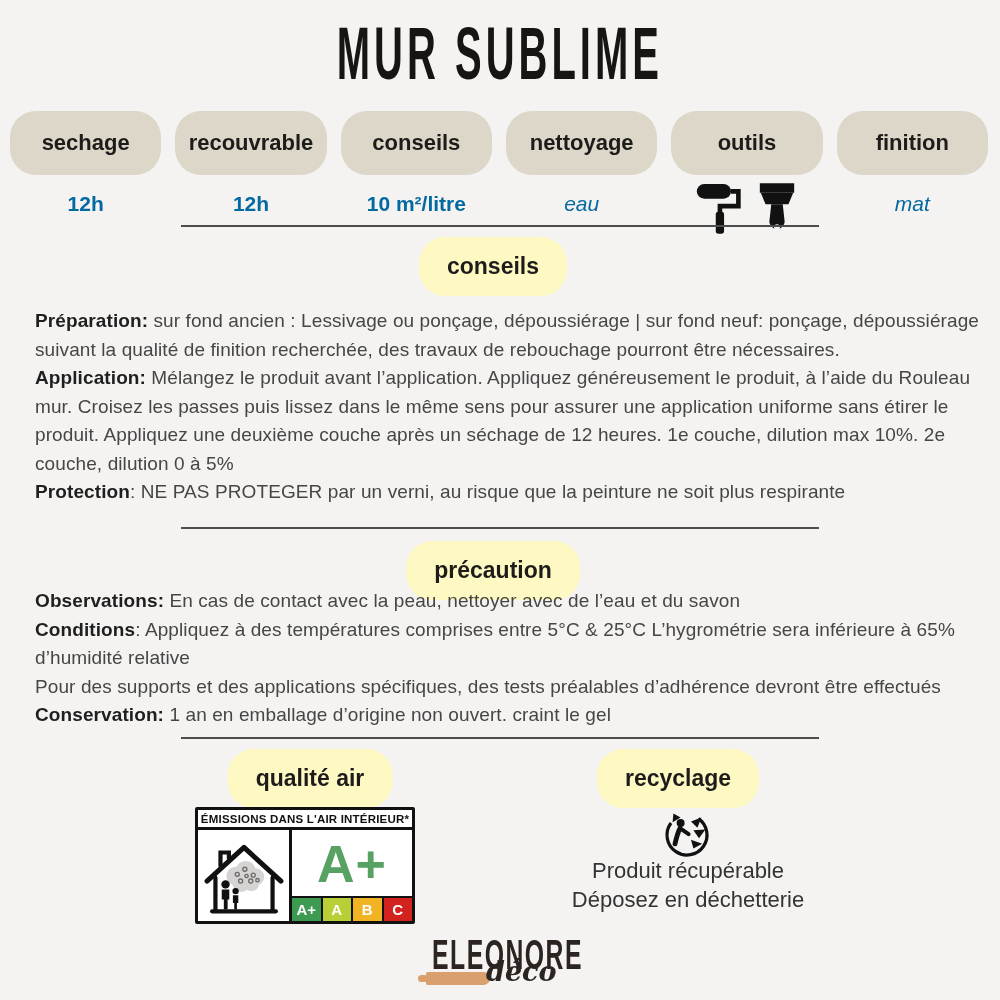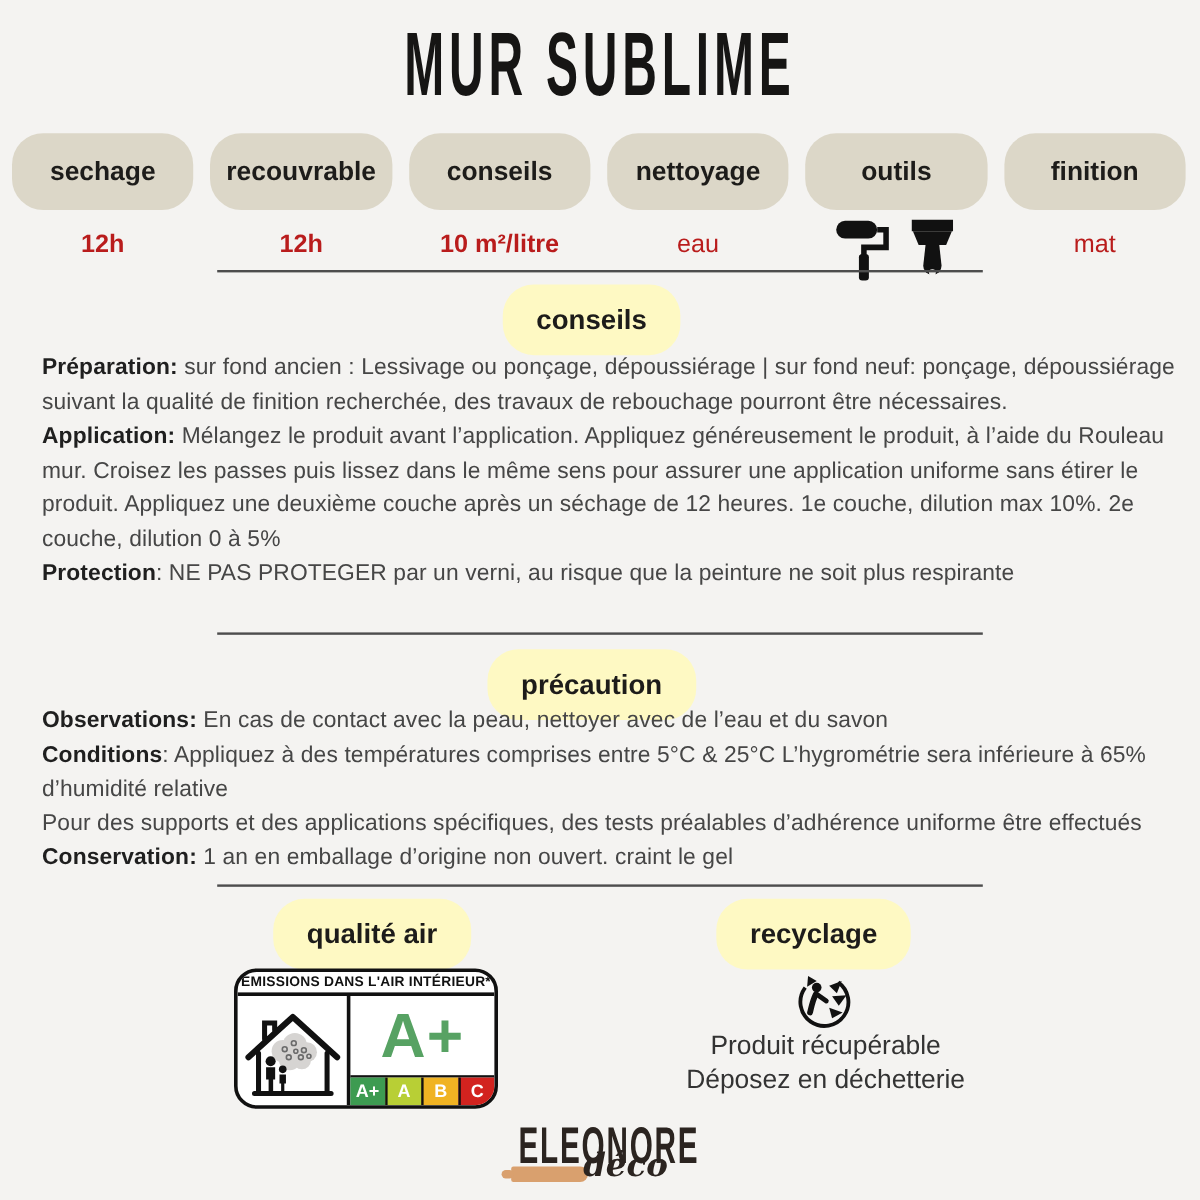--- a/index.html
+++ b/index.html
@@ -17,47 +17,47 @@
     color:#161514; transform:scale(0.80,1.50); transform-origin:center top;
   }
 
   
   .specs { position:absolute; top:111px; left:10px; width:978px; display:flex; gap:14px; }
   .spec { flex:1; display:flex; flex-direction:column; align-items:center; }
   .spec-pill {
     width:100%; background:#dcd7c8; border-radius:26px; padding:19px 6px;
     font-size:22px; font-weight:700; color:#1d1c1a; text-align:center; white-space:nowrap;
   }
-  .spec-value { margin-top:17px; font-size:21px; font-weight:700; color:#b91c1c; }
-  .spec-value.medium { font-weight:500; }
+  .spec-value { margin-top:17px; font-size:21px; font-weight:700; color:#0369a1; }
+  .spec-value.medium { font-weight:500;font-style:italic; }
   .tool-icons { margin-top:6px; display:flex; gap:13px; align-items:flex-start; }
 
   
   .divider { position:absolute; left:181px; width:638px; height:2px; background:#4d4d4d; }
   .d1 { top:225px; } .d2 { top:527px; } .d3 { top:737px; }
   .section-pill {
     position:absolute; background:#fef9c3; border-radius:26px; padding:16px 28px;
     font-size:23px; font-weight:700; color:#1d1c1a; transform:translateX(-50%); white-space:nowrap;
   }
   .p-conseils { left:493px; top:237px; }
   .p-precaution { left:493px; top:541px; }
   .p-air { left:310px; top:749px; }
   .p-recyclage { left:678px; top:749px; }
 
   
   .paras { position:absolute; left:35px; width:952px; font-size:19px; line-height:28.5px; color:#464646; letter-spacing:0.1px; }
   .paras p { margin:0; }
   .paras b { color:#1f1f1f; font-weight:700; }
-  .t-conseils { top:293px; }
+  .t-conseils { top:307px; }
   .t-precaution { top:587px; }
 
   
   .air-label {
     position:absolute; left:195px; top:807px; width:220px; height:117px;
-    background:#fff; border:3px solid #111; border-radius:19px; overflow:hidden;
+    background:#fff; border:3px solid #111; border-radius:2px; overflow:hidden;
     display:flex; flex-direction:column;
   }
   .air-header {
     border-bottom:3px solid #111; text-align:center; padding:3px 2px 2px;
     font-size:11.5px; font-weight:700; letter-spacing:0.2px; color:#111; white-space:nowrap;
   }
   .air-body { flex:1; display:flex; }
   .air-house { width:94px; border-right:3px solid #111; display:flex; align-items:center; justify-content:center; }
   .air-right { flex:1; display:flex; flex-direction:column; }
   .air-grade { flex:1; display:flex; align-items:center; justify-content:center;
@@ -143,21 +143,21 @@
     <p><b>Préparation:</b><span> sur fond ancien : Lessivage ou ponçage, dépoussiérage | sur fond neuf: ponçage, dépoussiérage suivant la qualité de finition recherchée, des travaux de rebouchage pourront être nécessaires.</span></p>
     <p><b>Application:</b><span> Mélangez le produit avant l’application. Appliquez généreusement le produit, à l’aide du Rouleau mur. Croisez les passes puis lissez dans le même sens pour assurer une application uniforme sans étirer le produit. Appliquez une deuxième couche après un séchage de 12 heures. 1e couche, dilution max 10%. 2e couche, dilution 0 à 5%</span></p>
     <p><b>Protection</b><span>: NE PAS PROTEGER par un verni, au risque que la peinture ne soit plus respirante</span></p>
   </div>
 
   <div class="divider d2"></div>
   <div class="section-pill p-precaution">précaution</div>
   <div class="paras t-precaution">
     <p><b>Observations:</b><span> En cas de contact avec la peau, nettoyer avec de l’eau et du savon</span></p>
     <p><b>Conditions</b><span>: Appliquez à des températures comprises entre 5°C &amp; 25°C L’hygrométrie sera inférieure à 65% d’humidité relative</span></p>
-    <p><b></b><span>Pour des supports et des applications spécifiques, des tests préalables d’adhérence uniforme être effectués</span></p>
+    <p><b></b><span>Pour des supports et des applications spécifiques, des tests préalables d’adhérence devront être effectués</span></p>
     <p><b>Conservation:</b><span> 1 an en emballage d’origine non ouvert. craint le gel</span></p>
   </div>
 
   <div class="divider d3"></div>
   <div class="section-pill p-recyclage">recyclage</div>
   <div class="section-pill p-air">qualité air</div>
 
   <div class="air-label">
     <div class="air-header">ÉMISSIONS DANS L'AIR INTÉRIEUR*</div>
     <div class="air-body">

